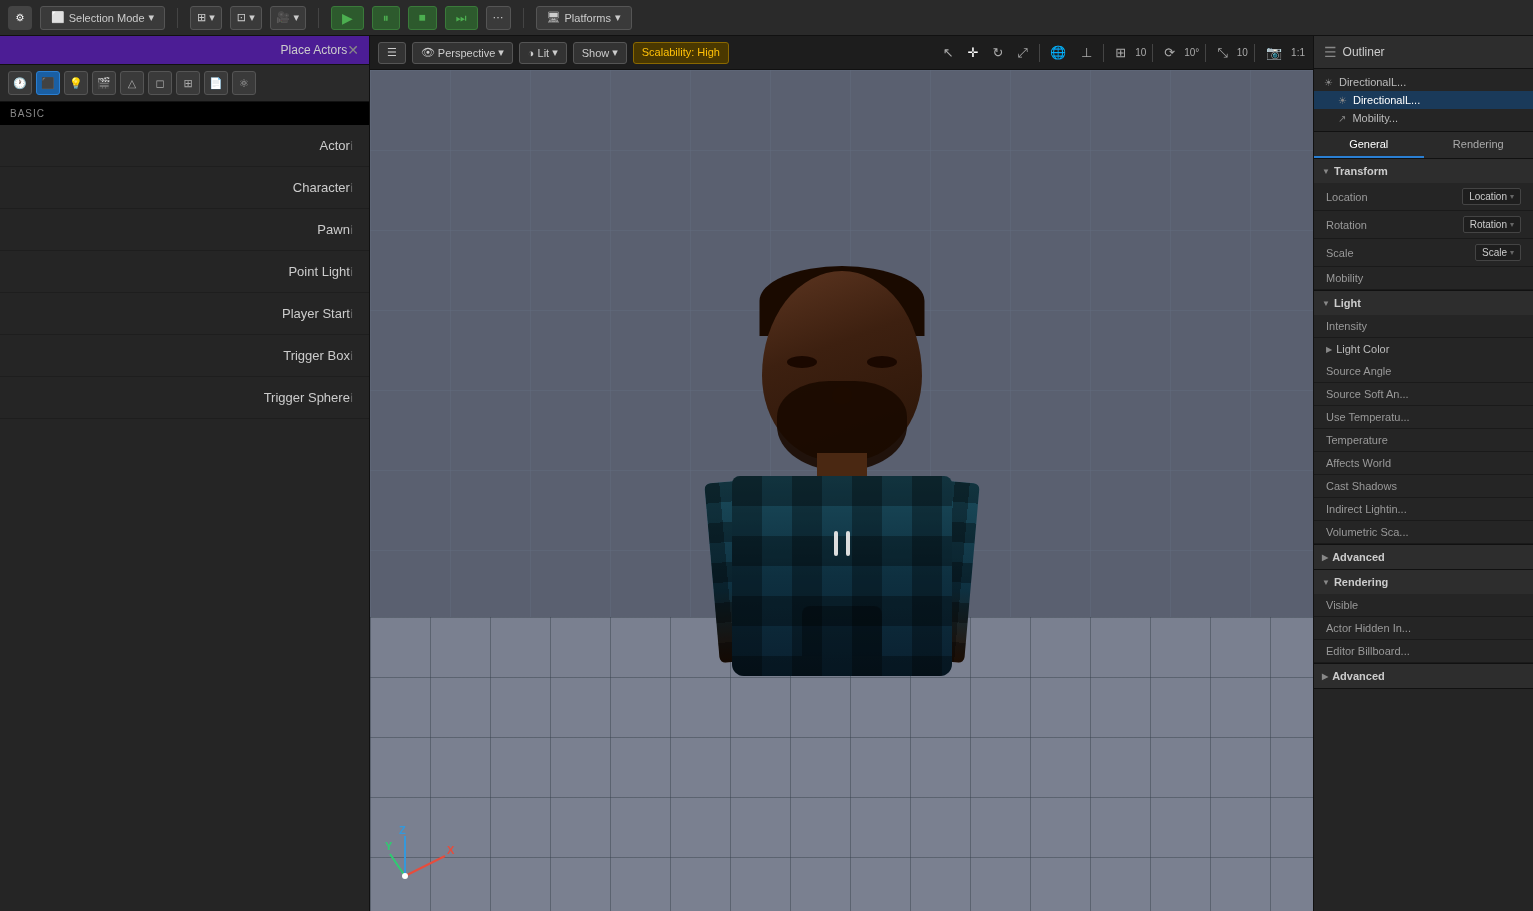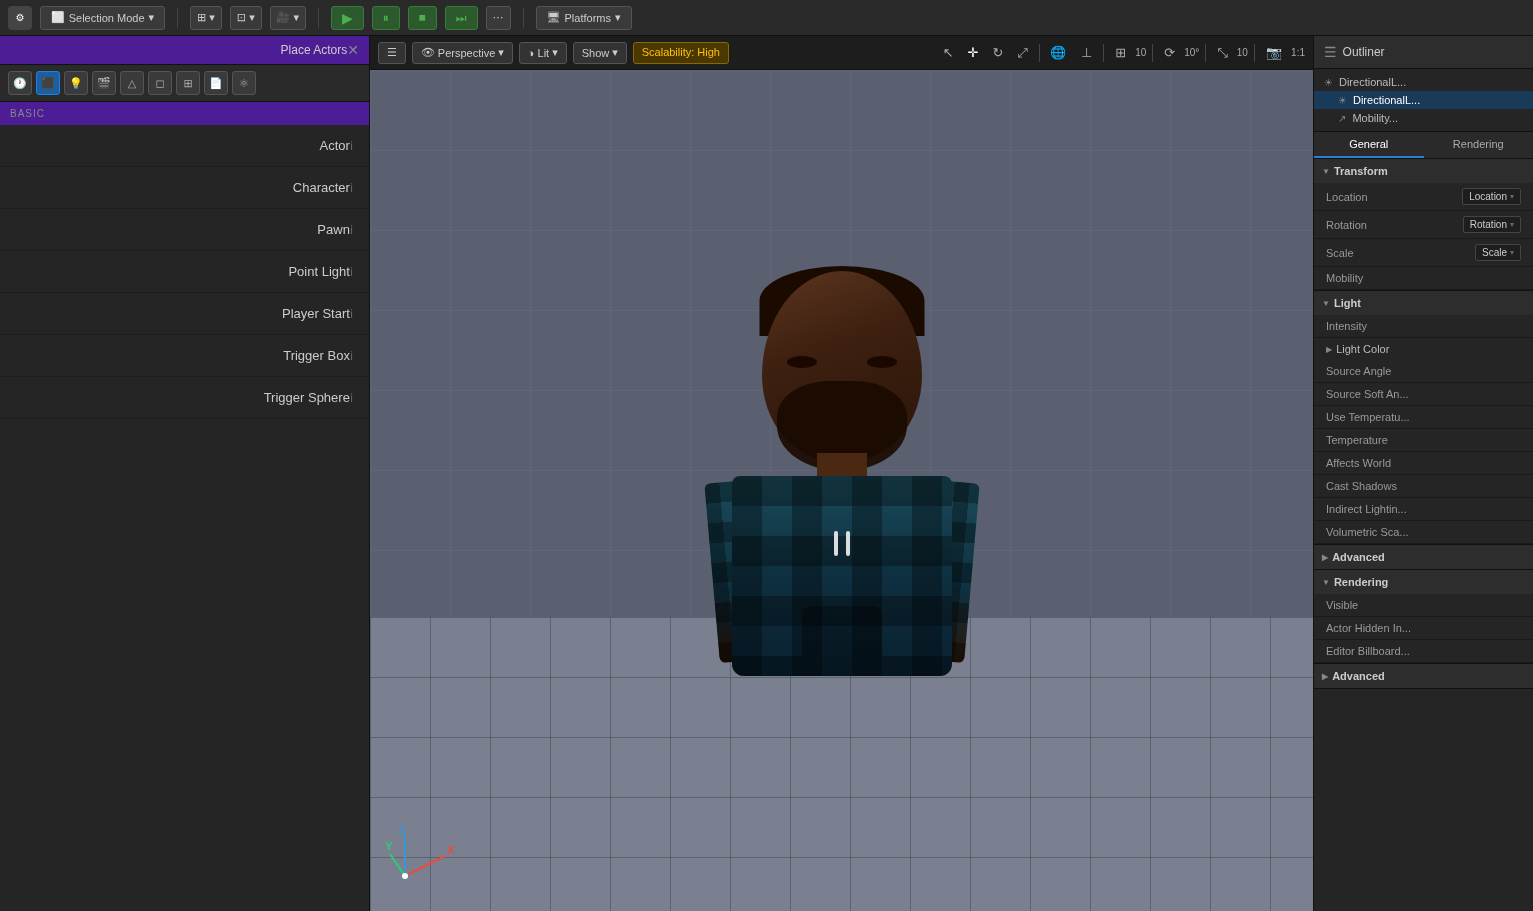--- a/index.html
+++ b/index.html
@@ -143,21 +143,21 @@
     }
     .icon-bar-btn.active { background: #1a5fa3; border-color: #2a7fd3; color: #fff; }
 
     
     .section-label {
       padding: 6px 10px;
       font-size: 10px;
       color: #888;
       text-transform: uppercase;
       letter-spacing: 1px;
-      background: #4c1d95;
+      background: #000000;
     }
 
     
     .actor-list { flex: 1; overflow-y: auto; }
     .actor-item {
       display: flex;
       align-items: center;
       justify-content: flex-end;
       padding: 12px 16px;
       border-bottom: 1px solid #1e1e1e;

